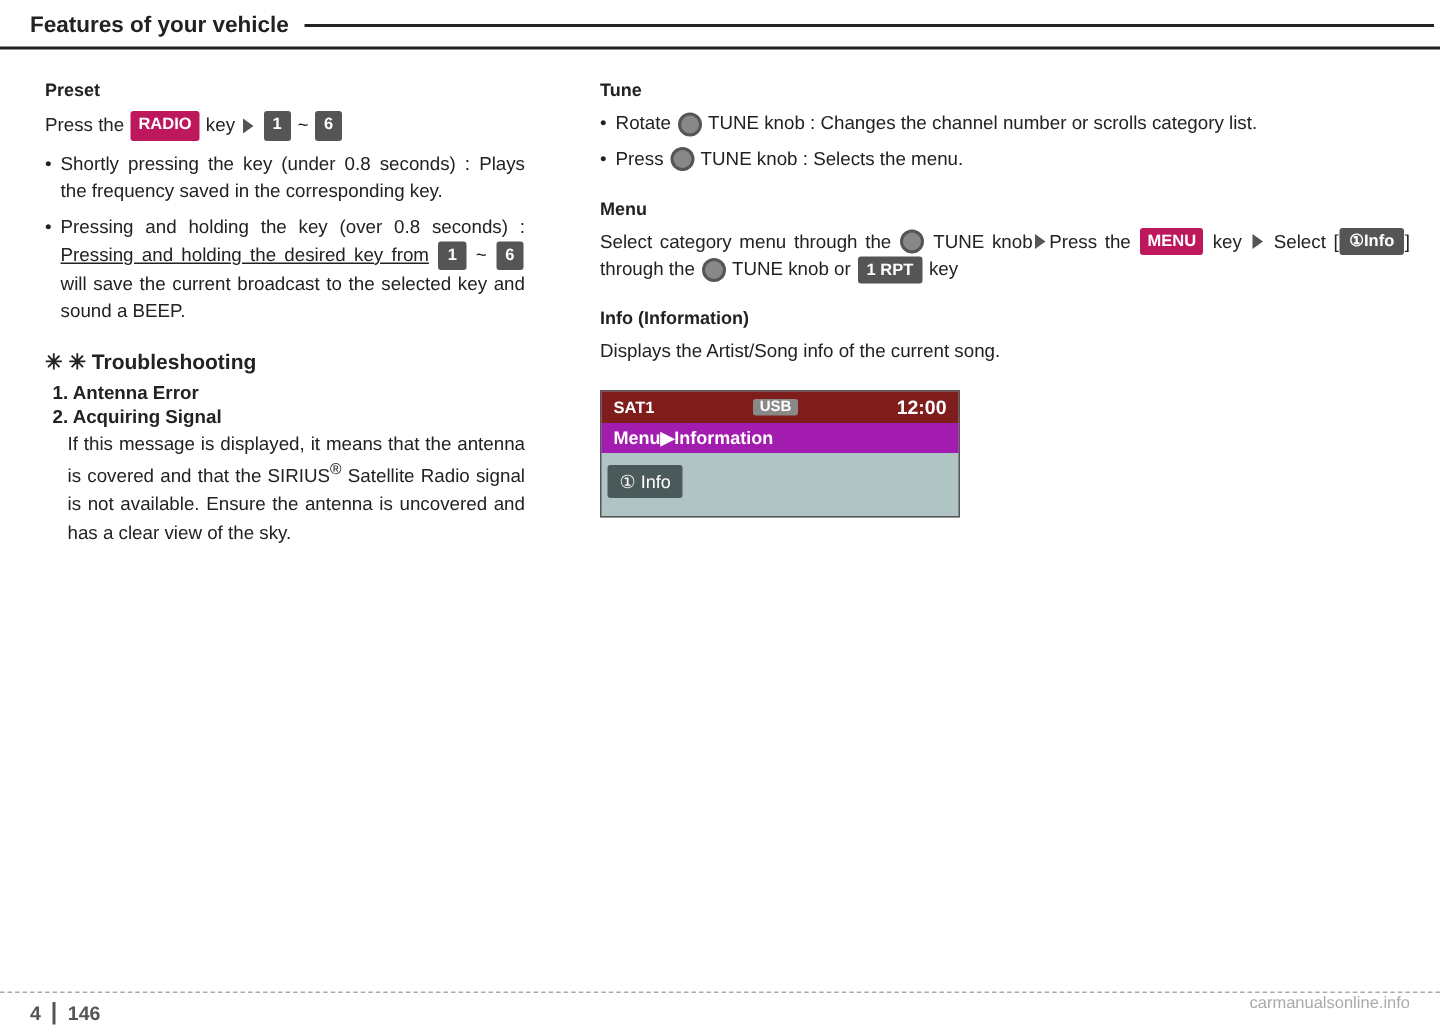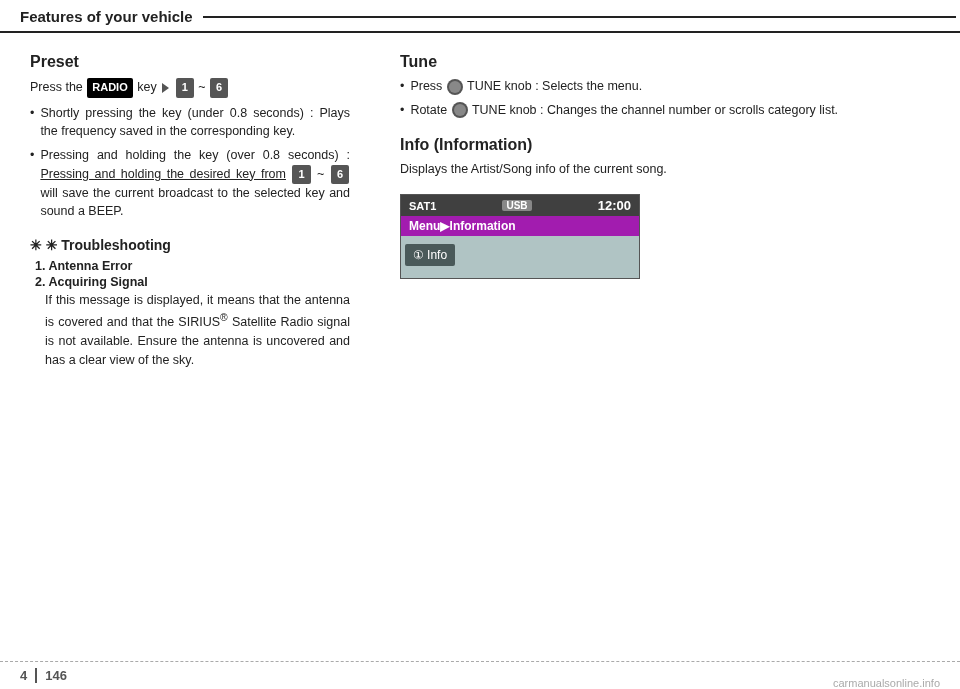--- a/index.html
+++ b/index.html
@@ -48,29 +48,29 @@
     }
 
     
     .right-col {
       flex: 1;
       padding-left: 20px;
     }
 
     
     .section-heading {
-      font-size: 16px;
+      font-size: 12px;
       font-weight: bold;
       margin-bottom: 6px;
     }
 
     
     .btn-label {
       display: inline-block;
-      background: #000000;
+      background: #be185d;
       color: #fff;
       font-size: 11px;
       font-weight: bold;
       padding: 1px 5px;
       border-radius: 2px;
       margin: 0 1px;
       vertical-align: middle;
     }
     .btn-num {
       display: inline-block;
@@ -159,21 +159,21 @@
 
     
     .screen-mockup {
       width: 240px;
       border: 1px solid #555;
       background: #b0c4c4;
       margin-top: 10px;
       font-size: 12px;
     }
     .screen-header {
-      background: #404040;
+      background: #7f1d1d;
       color: #fff;
       display: flex;
       justify-content: space-between;
       align-items: center;
       padding: 3px 8px;
       font-size: 12px;
       font-weight: bold;
     }
     .screen-header .sat-label {
       font-size: 11px;
@@ -234,21 +234,21 @@
       padding-right: 8px;
       margin-right: 8px;
     }
     .footer-page {
       font-size: 13px;
       color: #555;
       font-weight: bold;
     }
     .footer-watermark {
       position: absolute;
-      bottom: 0;
+      bottom: 14px;
       right: 20px;
       font-size: 11px;
       color: #aaa;
     }
 
     
     .preset-line {
       font-size: 12.5px;
       line-height: 1.6;
       margin-bottom: 6px;
@@ -322,29 +322,35 @@
 
   </div>
 
   <div class="right-col">
 
     <div class="right-section">
       <div class="section-heading">Tune</div>
       <ul class="bullet-list">
         <li>
           <span></span>
-          <span>Press <span class="knob-icon"></span> TUNE knob : Selects the menu.</span>
+          <span>Rotate <span class="knob-icon"></span> TUNE knob : Changes the channel number or scrolls category list.</span>
         </li>
         <li>
           <span></span>
-          <span>Rotate <span class="knob-icon"></span> TUNE knob : Changes the channel number or scrolls category list.</span>
+          <span>Press <span class="knob-icon"></span> TUNE knob : Selects the menu.</span>
         </li>
       </ul>
     </div>
 
+    <div class="right-section">
+      <div class="section-heading">Menu</div>
+      <div class="right-para">
+        Select category menu through the <span class="knob-icon"></span> TUNE knob<span class="arrow-right"></span>Press the <span class="btn-label">MENU</span> key <span class="arrow-right"></span> Select [<span class="btn-num">①Info</span>] through the <span class="knob-icon"></span> TUNE knob or <span class="btn-num">1 RPT</span> key
+      </div>
+    </div>
 
     <div class="right-section">
       <div class="section-heading">Info (Information)</div>
       <div class="right-para">Displays the Artist/Song info of the current song.</div>
     </div>
 
     <div class="screen-mockup">
       <div class="screen-header">
         <span class="sat-label">SAT1</span>
         <span class="usb-label">USB</span>

